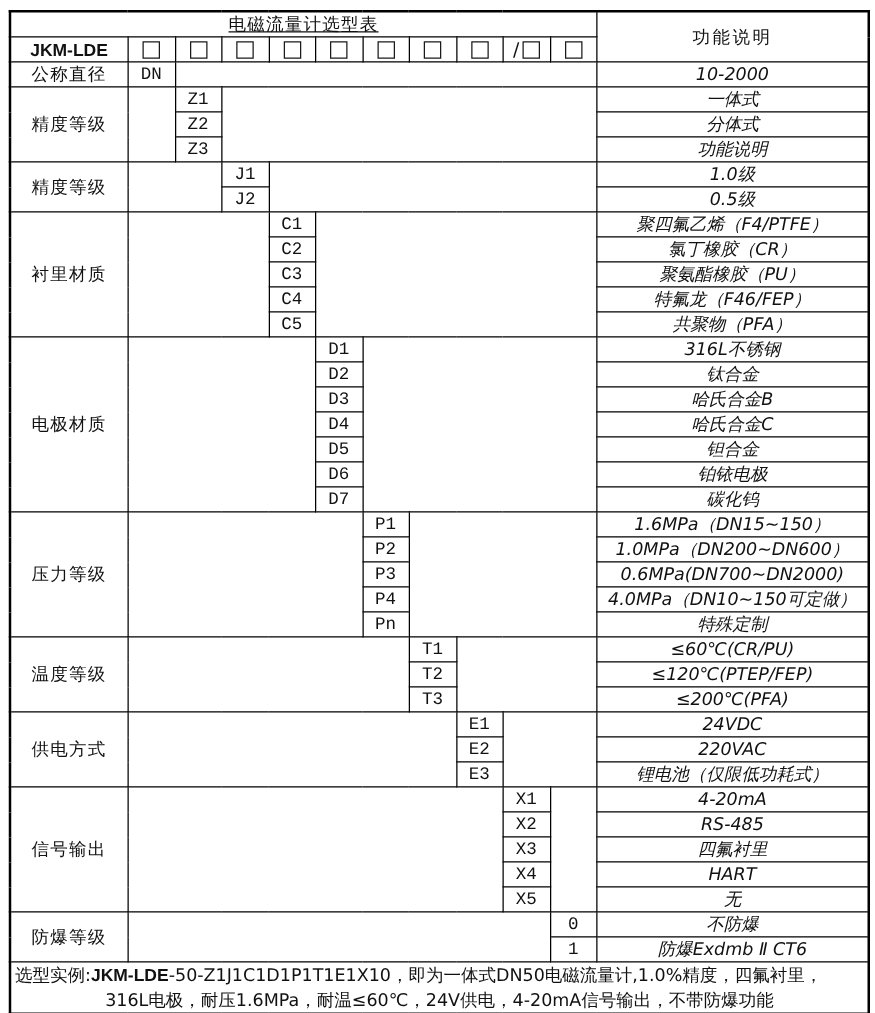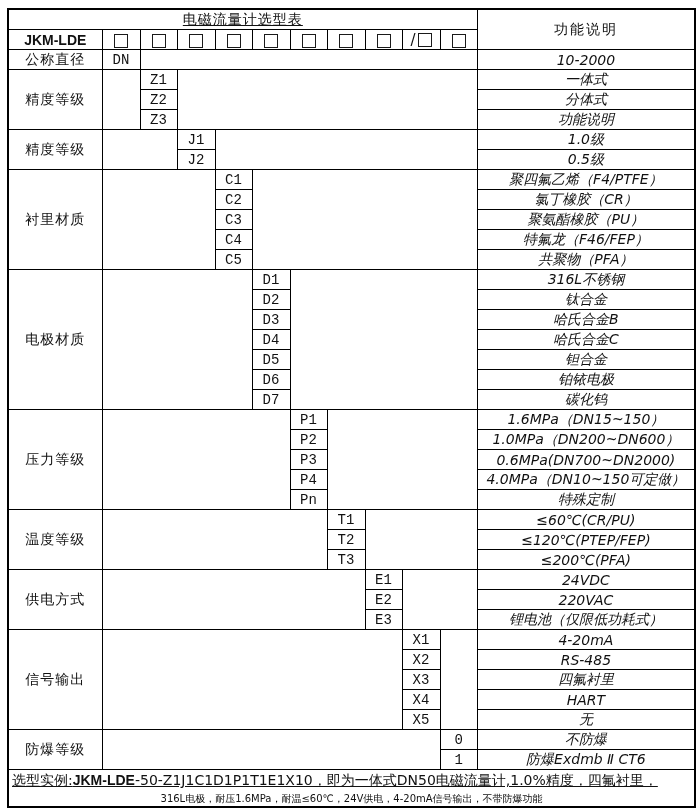--- a/index.html
+++ b/index.html
@@ -12,22 +12,22 @@
   td.fn-header { font-size:15px; letter-spacing:2px; }
   td.model-cell { font-family:"Liberation Sans",sans-serif; font-weight:bold; font-size:15px; }
   td.lbl { font-size:15px; letter-spacing:1px; }
   td.code { font-family:Liberation Mono, monospace; font-size:13px; }
   td.code-left { text-align:left; padding-left:3px; }
   td.desc { font-size:13px;font-style:italic; }
   span.cb { display:inline-block; width:12px; height:12px; border:1.5px solid #1a1a1a;
             vertical-align:middle; background:#ffffff; }
   span.slash { font-size:15px; margin-right:2px; vertical-align:middle; }
   td.example-cell { height:49px; white-space:normal; }
-  td.example-cell .l1 { text-align:left; padding:2px 2px 0 3px; font-size:14px;text-decoration:underline; }
-  td.example-cell .l2 { text-align:center; padding-top:2px; font-size:10px; }
+  td.example-cell .l1 { text-align:left; padding:2px 2px 0 3px; font-size:14px; }
+  td.example-cell .l2 { text-align:center; padding-top:2px; font-size:14px; }
   .bold-model { font-weight:bold; font-family:"Liberation Sans",sans-serif; }
 </style>
 </head>
 <body>
 
 <div class="wrap">
 <table class="sel">
   <colgroup>
     <col style="width:94px">
         <col style="width:38px">

